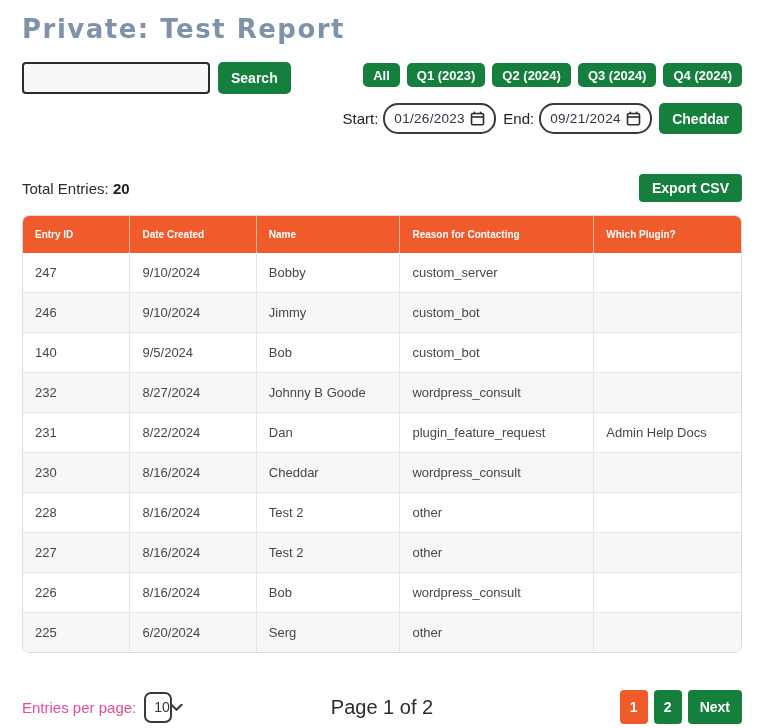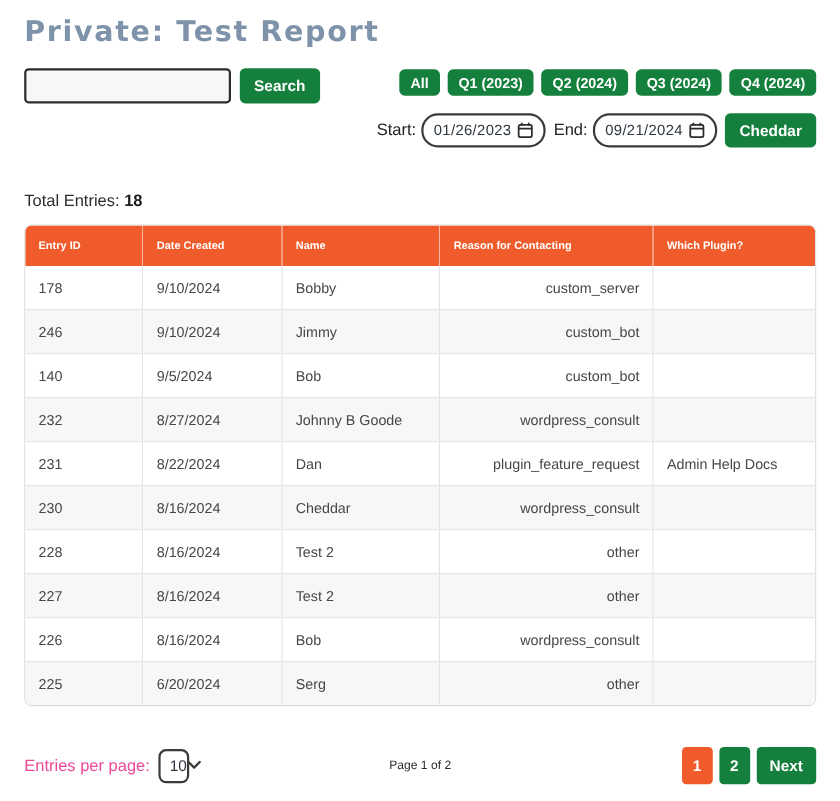--- a/index.html
+++ b/index.html
@@ -98,38 +98,38 @@
     background: #fff;
     height: 38px;
   }
   table.report-table td:first-child { border-left: none; }
   table.report-table td:last-child { border-right: none; }
   table.report-table tr:last-child td { border-bottom: none; }
   table.report-table tbody tr:nth-child(even) td { background: #f7f7f7; }
   th.col-0, td.col-0 { width: 14.9%; }
   th.col-1, td.col-1 { width: 17.6%; }
   th.col-2, td.col-2 { width: 20.0%; }
-  th.col-3, td.col-3 { width: 27.0%; text-align: right; }
+  th.col-3, td.col-3 { width: 27.0%; }
   th.col-4, td.col-4 { width: 20.5%; }
 
   
   .footer-row {
     display: flex; align-items: center;
     margin-top: 37px;
   }
   .epp-group { display: flex; align-items: center; width: 260px; }
   .epp-label { font-size: 15px; color: #ec4899; margin-right: 8px; }
   .select-box {
     display: flex; align-items: center; justify-content: space-between;
     width: 28px; height: 31px;
     border: 2px solid #3a3a3a; border-radius: 7px;
     background: #fff; padding: 0 8px; cursor: pointer;
   }
   .select-value { font-size: 14px; color: #2e3640; }
-  .page-status { flex: 1; text-align: center; font-size: 11px; color: #2c2c2c; }
+  .page-status { flex: 1; text-align: center; font-size: 20px; color: #2c2c2c; }
   .page-buttons { display: flex; justify-content: flex-end; align-items: center; width: 260px; }
   .page-buttons .btn { margin-left: 6px; height: 34px; min-width: 28px; padding: 8px 9px; }
   .page-buttons .btn.next { padding: 8px 12px; }
 </style>
 </head>
 <body>
 
 <div class="container">
 
   <h1 class="page-title">Private: Test Report</h1>
@@ -172,38 +172,39 @@
           <line x1="11.4" y1="0.7" x2="11.4" y2="3.4"></line>
         </svg>
       </span>
     </div>
     <button class="btn">Cheddar</button>
   </div>
 
   <div class="summary-row">
     <div class="total-entries">
       <span>Total Entries:</span>
-      <b>18</b>
-    </div>
+      <b>20</b>
+    </div>
+    <button class="btn">Export CSV</button>
   </div>
 
   <div class="table-wrap">
     <table class="report-table">
       <thead>
         <tr id="table-header-row">
             <th class="col-0">Entry ID</th>
             <th class="col-1">Date Created</th>
             <th class="col-2">Name</th>
             <th class="col-3">Reason for Contacting</th>
             <th class="col-4">Which Plugin?</th>
           </tr>
       </thead>
       <tbody id="table-body">
           <tr>
-            <td class="col-0">178</td>
+            <td class="col-0">247</td>
             <td class="col-1">9/10/2024</td>
             <td class="col-2">Bobby</td>
             <td class="col-3">custom_server</td>
             <td class="col-4"></td>
           </tr>
           <tr>
             <td class="col-0">246</td>
             <td class="col-1">9/10/2024</td>
             <td class="col-2">Jimmy</td>
             <td class="col-3">custom_bot</td>

